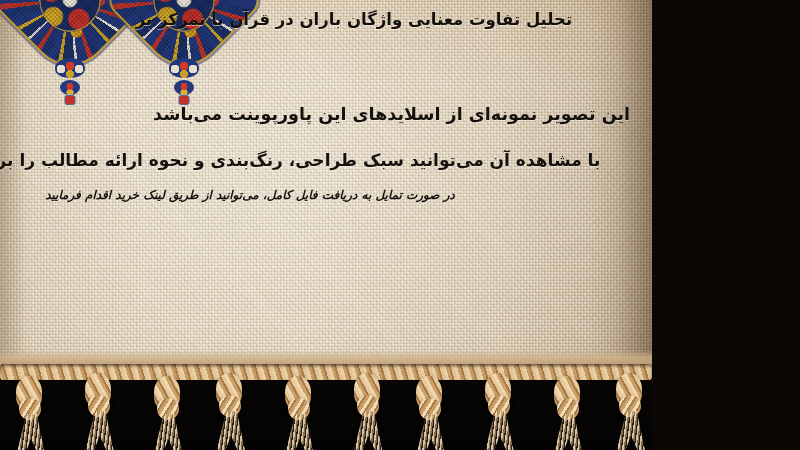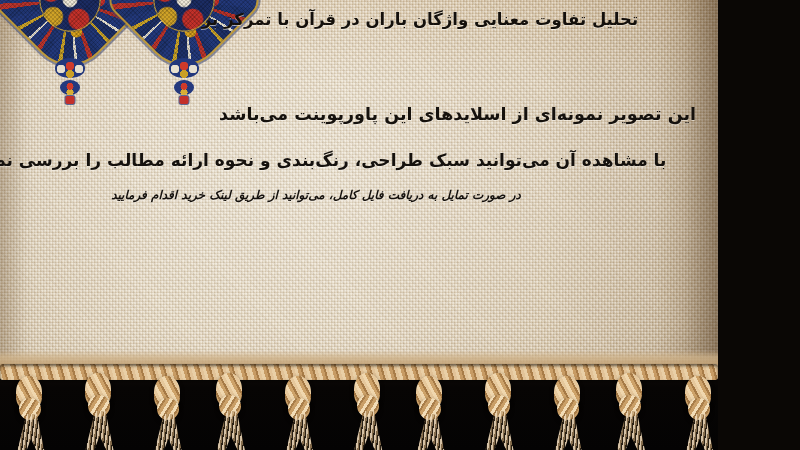--- a/index.html
+++ b/index.html
@@ -2,21 +2,21 @@
 <html><head>
 <meta charset="utf-8">
 <style>
   html,body{margin:0;padding:0;}
   body{
     width:800px;height:450px;overflow:hidden;
     font-family:"DejaVu Sans","Liberation Sans",sans-serif;
     background:#0a0705;
   }
   #slide{
-    position:relative;width:718px;height:450px;overflow:hidden;
+    position:relative;width:652px;height:450px;overflow:hidden;
     direction:rtl;
   }
 
   
   .cloth{
     position:absolute;inset:0;
     background:
       linear-gradient(90deg,
         rgba(120,90,55,.22) 0%,
         rgba(120,90,55,.05) 5%,

